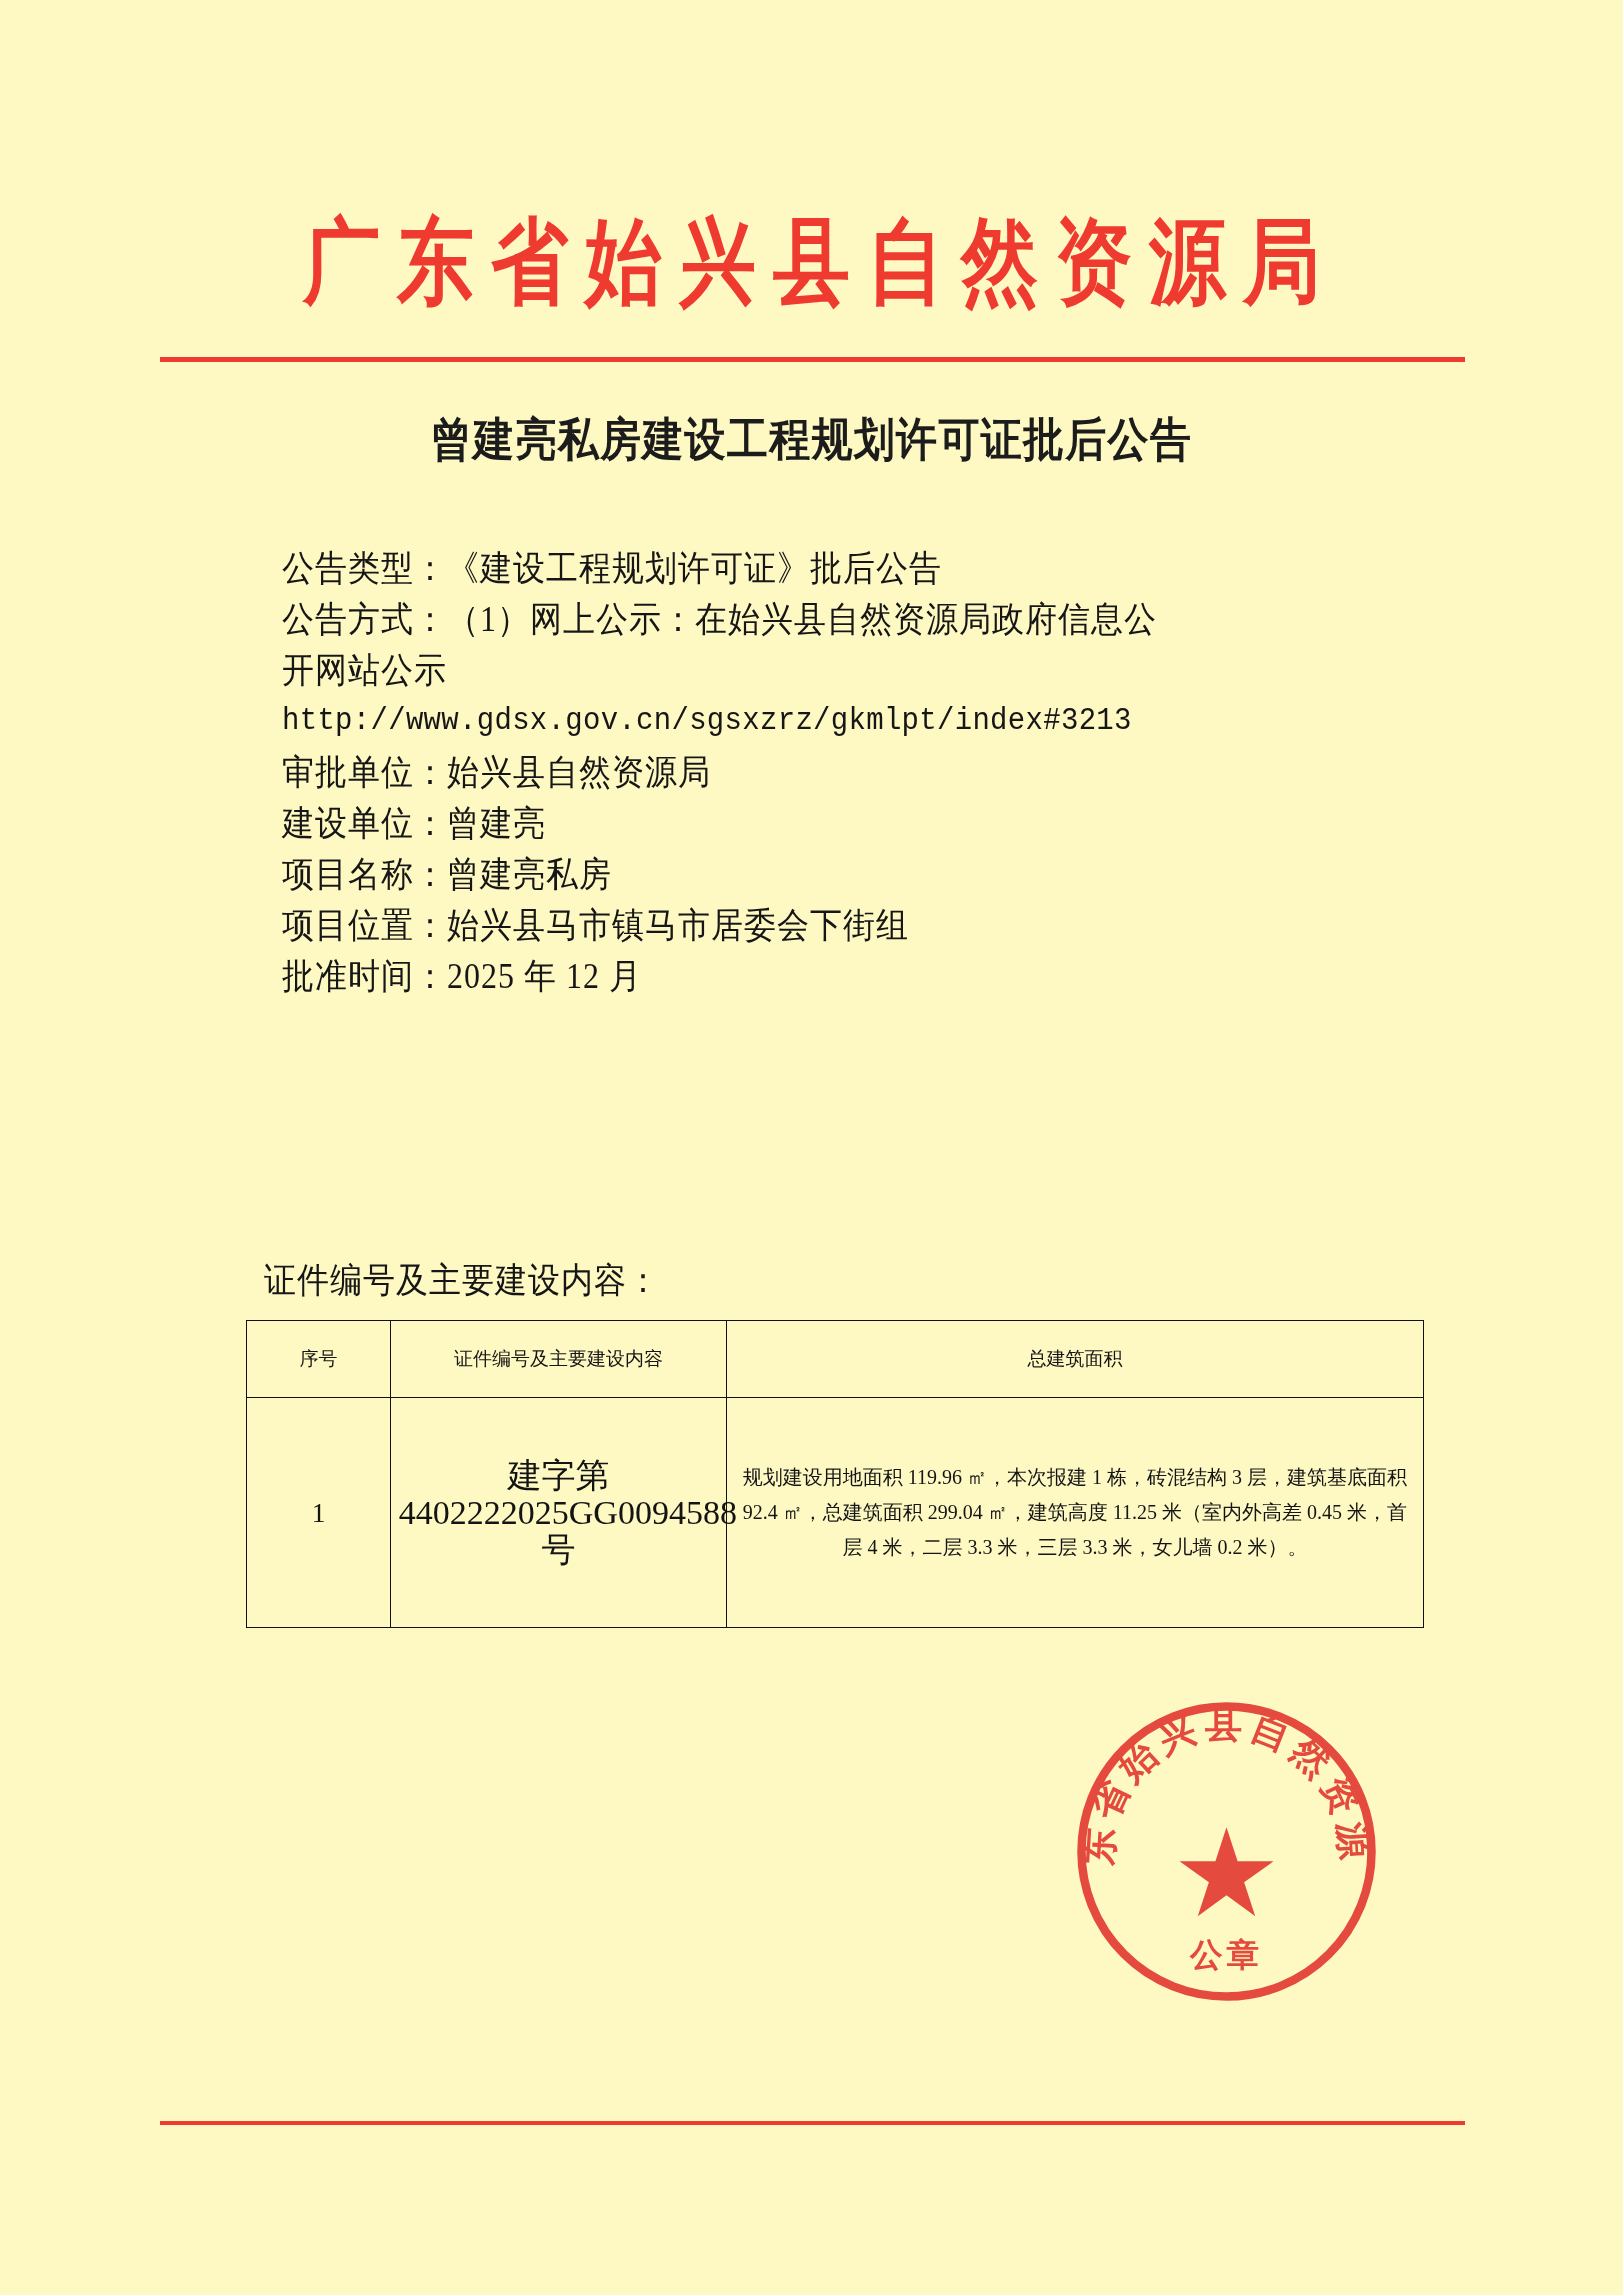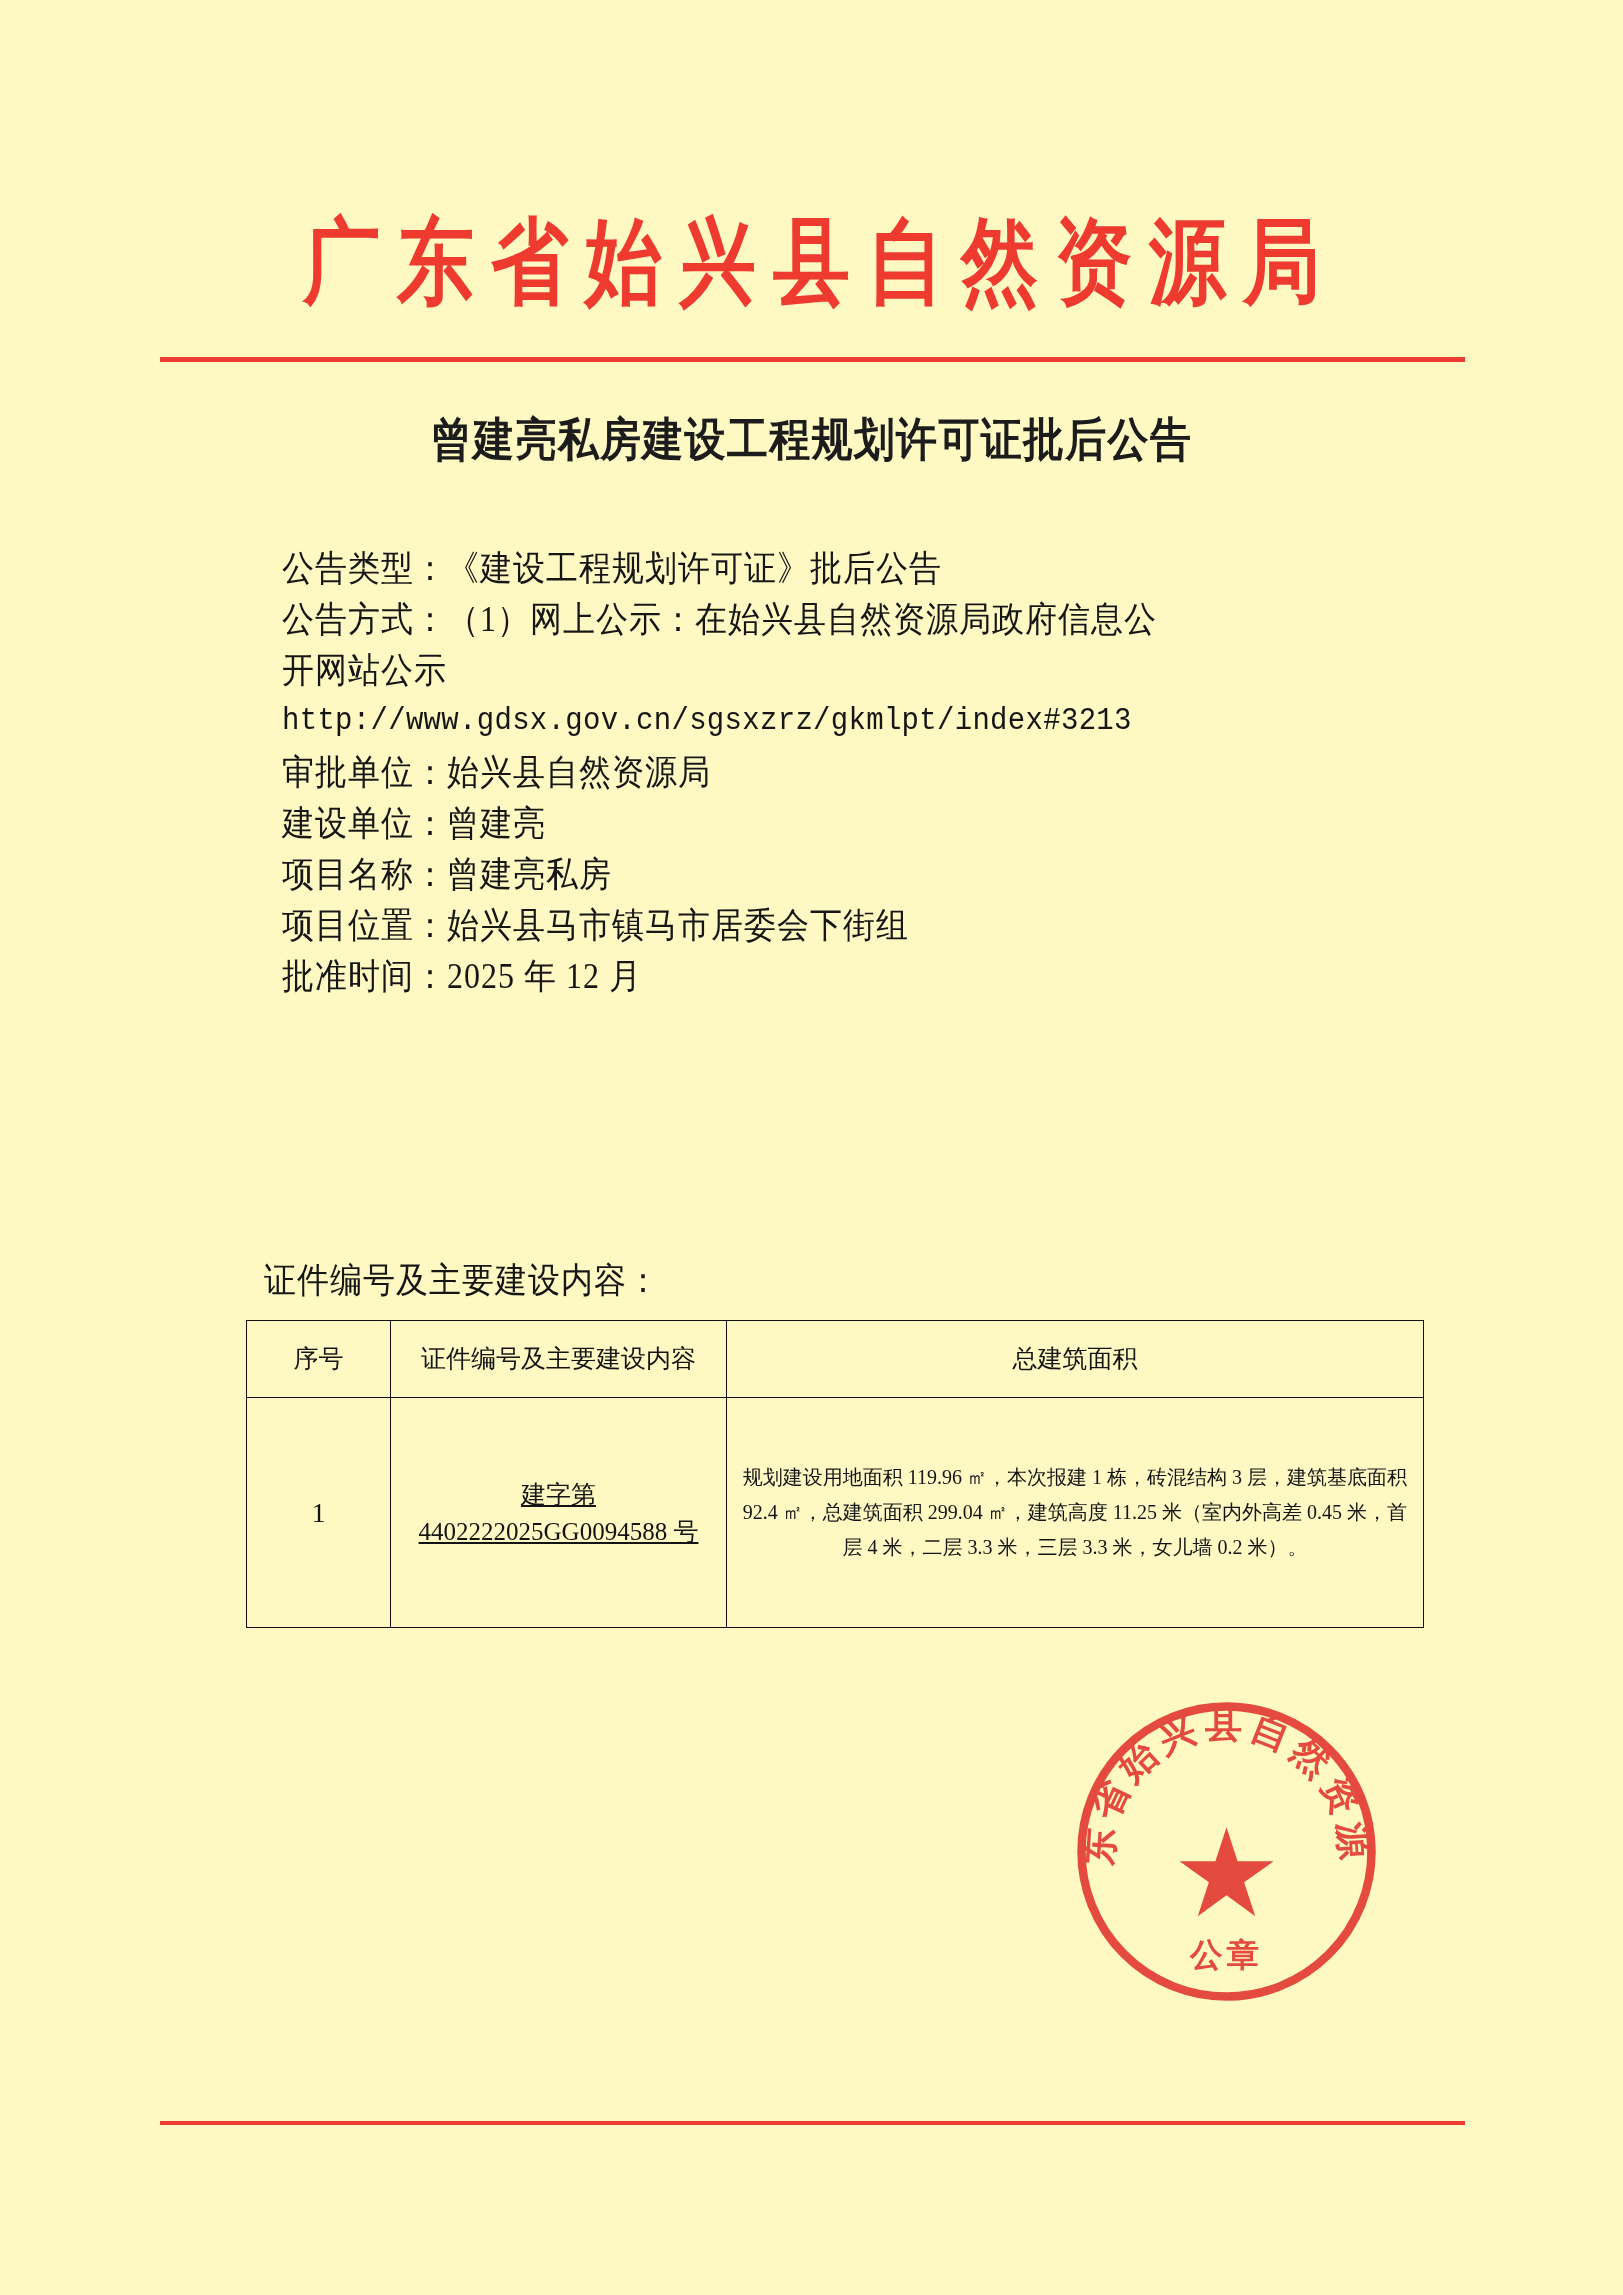--- a/index.html
+++ b/index.html
@@ -121,34 +121,33 @@
   .permit-table td, .permit-table th {
     border: 1.3px solid #111;
     padding: 6.5px 7.8px;
     text-align: center;
     vertical-align: middle;
     font-family: "Liberation Serif", "DejaVu Serif", serif;
     font-weight: 400;
     color: #141414;
   }
   .permit-table thead td {
-    font-size: 25px;
+    font-size: 19px;
     line-height: 34px;
     height: 63px;
   }
   .col-seq   { width: 144px; }
   .col-permit{ width: 336px; }
   .col-desc  { width: 697px; }
   .cell-seq {
     font-size: 27.5px;
   }
   .cell-permit {
-    font-size: 25px;
+    font-size: 34px;
     line-height: 37px;
-    text-decoration: underline;
   }
   .cell-desc {
     font-size: 20px;
     line-height: 35px;
     text-align: justify;
     text-align-last: center;
     padding: 9.2px 13px 11.8px 13px;
   }
   .row-body td { height: 216px; vertical-align: middle; }
 

